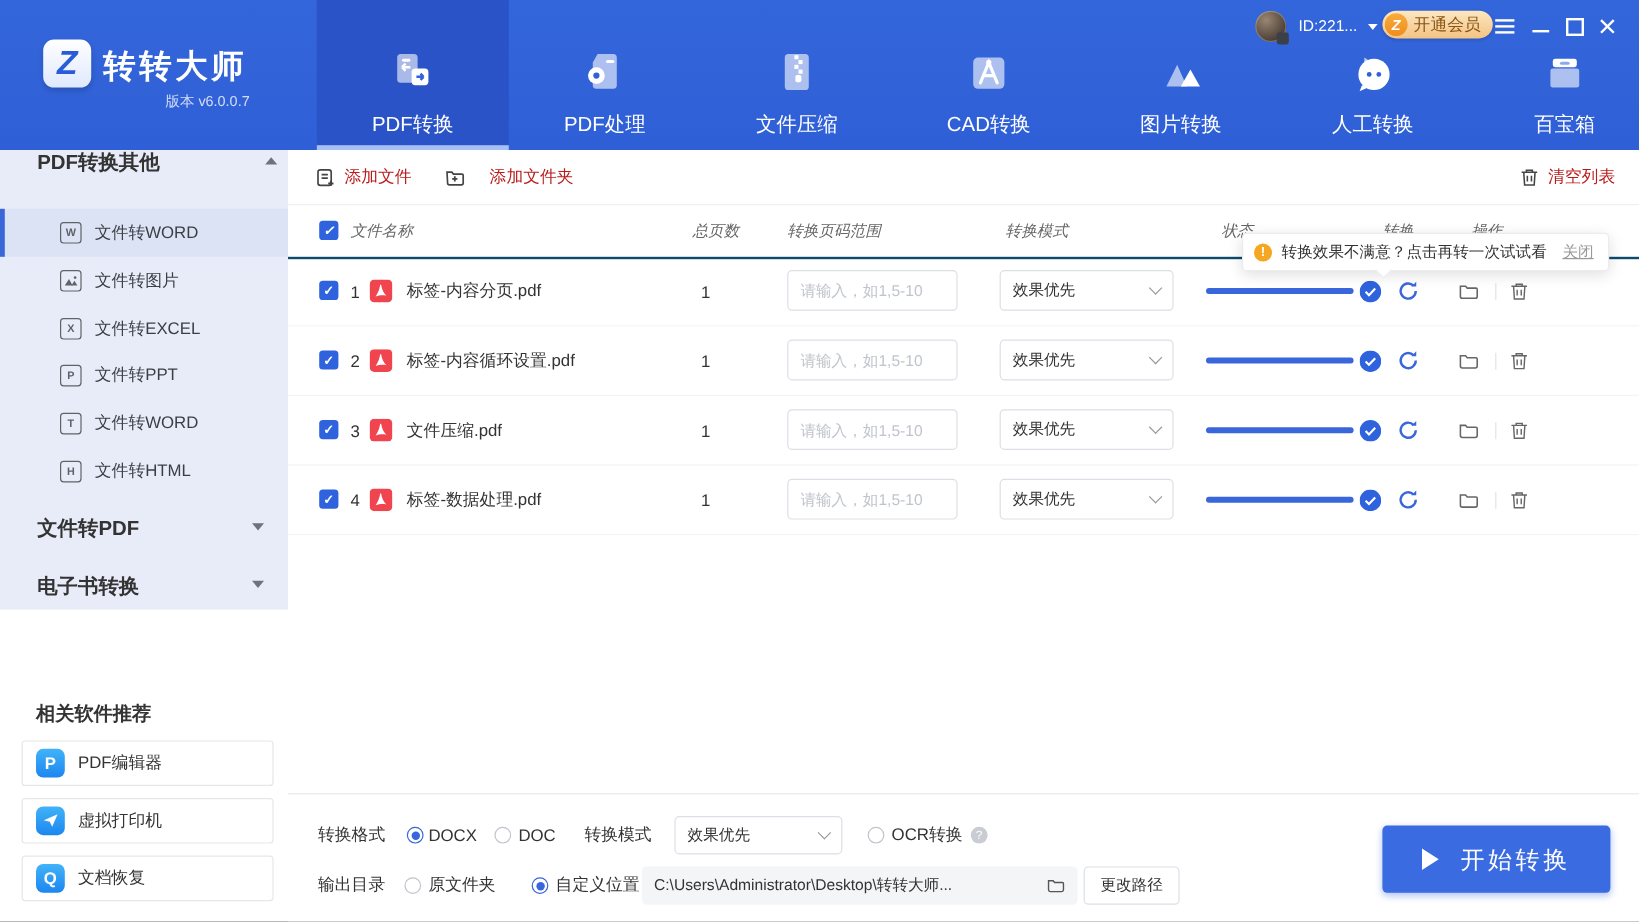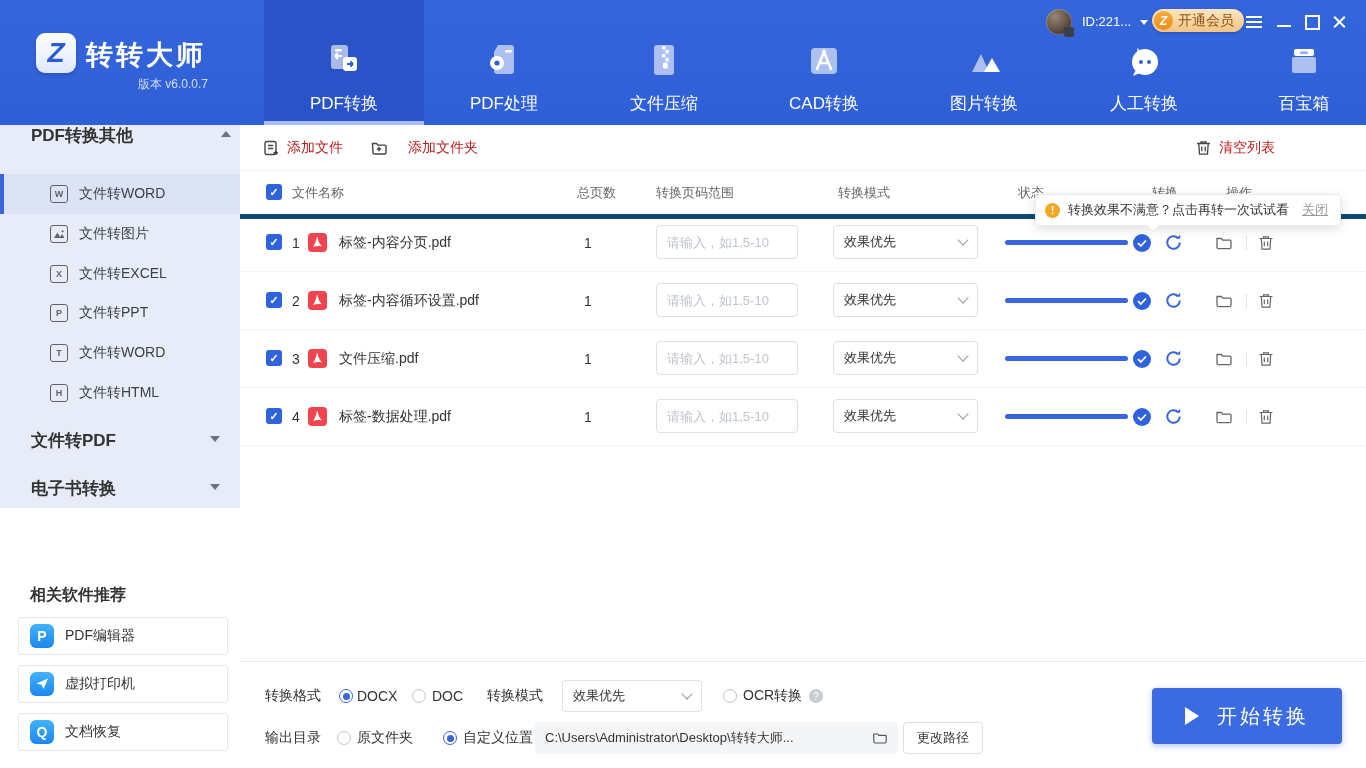--- a/index.html
+++ b/index.html
@@ -65,25 +65,25 @@
   .rec-title{position:absolute;left:30px;top:585px;font-size:16px;font-weight:bold;color:#333;}
   .rec-box{position:absolute;left:18px;width:210px;height:38px;background:#fff;border:1px solid #E7E7E7;border-radius:3px;
            display:flex;align-items:center;cursor:pointer;box-sizing:border-box;}
   .rec-icon{margin-left:11px;width:24px;height:24px;border-radius:6px;display:flex;align-items:center;justify-content:center;
             background:linear-gradient(180deg,#41B3F8,#1C86F0);color:#fff;font-size:14px;font-weight:bold;}
   .rec-label{margin-left:11px;font-size:14px;color:#333;}
 
   
   .tool-btn{position:absolute;top:137px;height:22px;display:flex;align-items:center;gap:7px;
             font-size:14px;color:#b91c1c;cursor:pointer;}
-  .tb-addfile{left:262px;} .tb-addfolder{left:370px;gap:20px;} .tb-clear{left:1195px;}
+  .tb-addfile{left:262px;} .tb-addfolder{left:370px;gap:20px;} .tb-clear{left:1266px;}
   .tool-line{position:absolute;left:240px;top:170px;width:1126px;height:1px;background:#EFEFEF;}
 
   
-  .thead{position:absolute;left:240px;top:171px;width:1126px;height:43px;border-bottom:5px solid #0c4a6e;}
+  .thead{position:absolute;left:240px;top:171px;width:1126px;height:43px;border-bottom:2px solid #0c4a6e;font-style:italic;}
   .thead span{position:absolute;top:0;height:43px;display:flex;align-items:center;font-size:13px;color:#666;}
   .h-name{left:52px;} .h-pages{left:337px;} .h-range{left:416px;} .h-mode{left:598px;}
   .h-status{left:778px;} .h-convert{left:912px;} .h-actions{left:986px;}
   .cbox{width:16px;height:16px;border-radius:3px;background:#2F63DD;position:relative;cursor:pointer;flex:none;}
   .cbox::after{content:"✓";position:absolute;left:0;top:0;width:16px;height:16px;display:flex;align-items:center;
                justify-content:center;color:#fff;font-size:11px;font-weight:bold;}
   .thead .cbox{position:absolute;left:26px;top:13px;}
 
   .rows{position:absolute;left:240px;top:214px;width:1126px;}
   .trow{position:relative;height:57px;border-bottom:1px solid #F4F4F6;}

